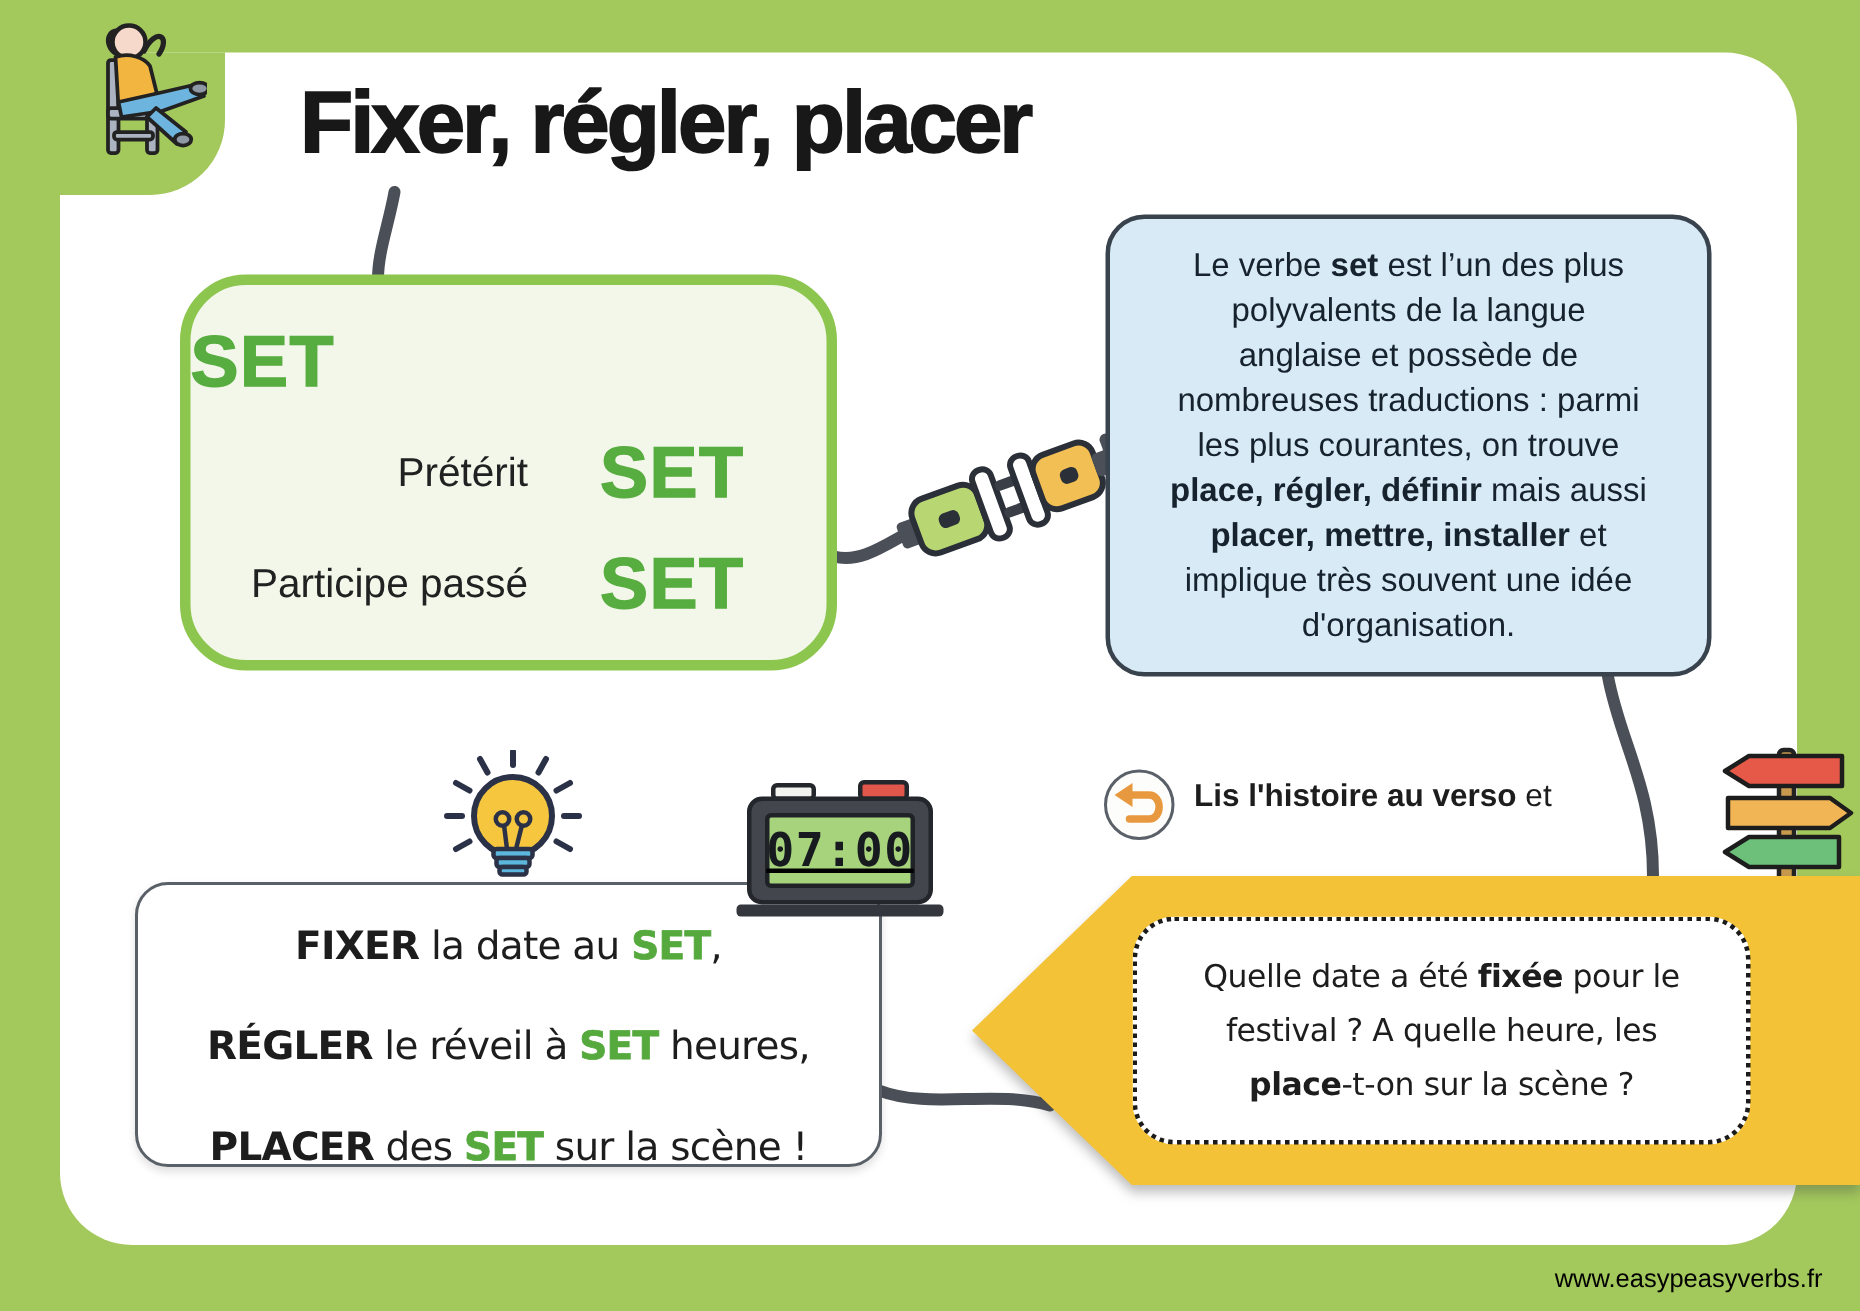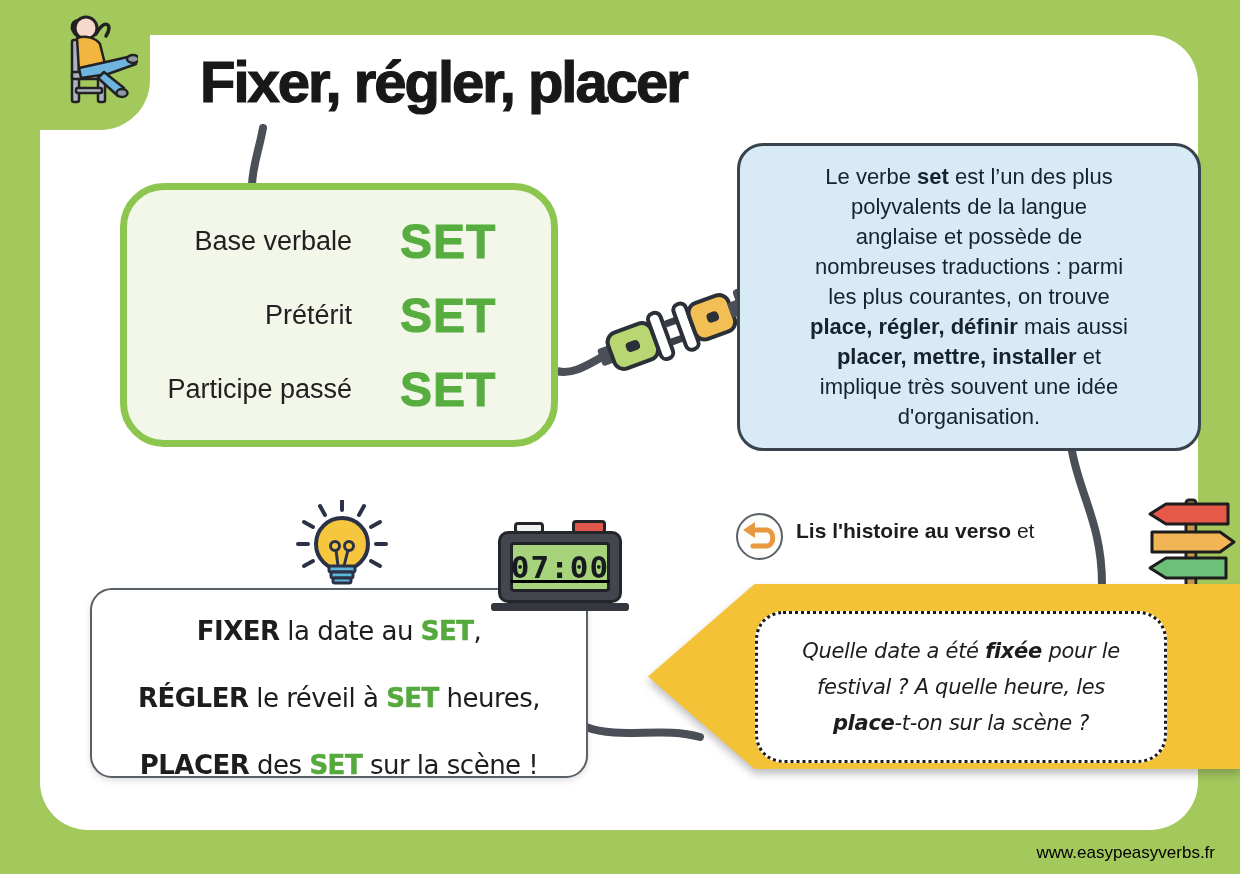--- a/index.html
+++ b/index.html
@@ -33,21 +33,21 @@
   }
   .verb-row{display:grid;grid-template-columns:225px 1fr;align-items:center;column-gap:48px;}
   .verb-label{font-size:27px;color:#212121;text-align:right;}
   .verb-value{
     font-size:48px;font-weight:bold;color:#57ad3f;letter-spacing:1px;
     -webkit-text-stroke:1px #57ad3f;
   }
 
   
   .intro-bubble{
-    position:absolute;left:737px;top:143px;width:464px;height:308px;
+    position:absolute;left:737px;top:143px;width:404px;height:308px;
     box-sizing:border-box;background:#d8eaf6;border:3px solid #39434e;
     border-radius:26px;display:flex;flex-direction:column;justify-content:center;
     align-items:center;text-align:center;color:#16222d;
     font-size:22px;line-height:30px;
   }
   .intro-bubble .line{white-space:nowrap;}
 
   
   .examples-box{
     position:absolute;left:90px;top:588px;width:498px;height:190px;
@@ -67,23 +67,22 @@
     border-radius:50%;display:flex;align-items:center;justify-content:center;
   }
   .instruction-text{
     position:absolute;left:796px;top:517px;width:270px;
     font-size:21px;line-height:27px;color:#1d1d1d;
   }
   .instruction-text .line{white-space:nowrap;}
 
   
   .banner{
-    position:absolute;left:648px;top:584px;width:592px;height:185px;
+    position:absolute;left:648px;top:584px;width:592px;height:206px;
     filter:drop-shadow(0 5px 4px rgba(70,70,70,.35));
-    font-style:italic;
   }
   .banner-shape{
     position:absolute;left:0;top:0;width:100%;height:100%;
     background:#f4c237;
     clip-path:polygon(0% 50%, 18% 0%, 100% 0%, 100% 100%, 18% 100%);
   }
   .question-box{
     position:absolute;left:107px;top:27px;width:412px;height:152px;
     box-sizing:border-box;background:#ffffff;border:3px dotted #1b1b1b;
     border-radius:28px;display:flex;flex-direction:column;justify-content:center;
@@ -166,21 +165,20 @@
     <rect x="71" y="6" width="16" height="7" rx="3" fill="#3a3e46"></rect>
     <rect x="85" y="-24" width="13" height="48" rx="6" fill="#ffffff" stroke="#2b2f38" stroke-width="4"></rect>
     <rect x="98" y="-19" width="42" height="38" rx="10" fill="#f2bf55" stroke="#2b2f38" stroke-width="4"></rect>
     <rect x="114" y="-5" width="12" height="10" rx="4" fill="#2b2f38"></rect>
     <rect x="138" y="-8" width="14" height="16" rx="3" fill="#4b4f57"></rect>
   </g>
 </svg>
 
 <div class="verb-box">
   <div class="verb-row">
-    <div class="verb-label">Base verbale</div>
     <div class="verb-value">SET</div>
   </div>
   <div class="verb-row">
     <div class="verb-label">Prétérit</div>
     <div class="verb-value">SET</div>
   </div>
   <div class="verb-row">
     <div class="verb-label">Participe passé</div>
     <div class="verb-value">SET</div>
   </div>

